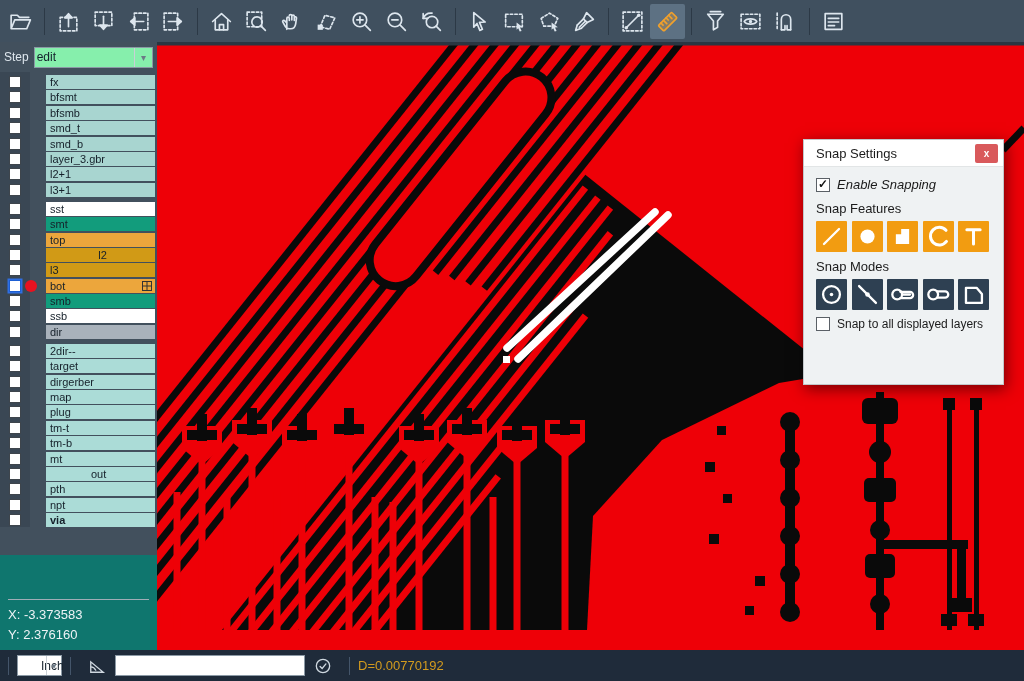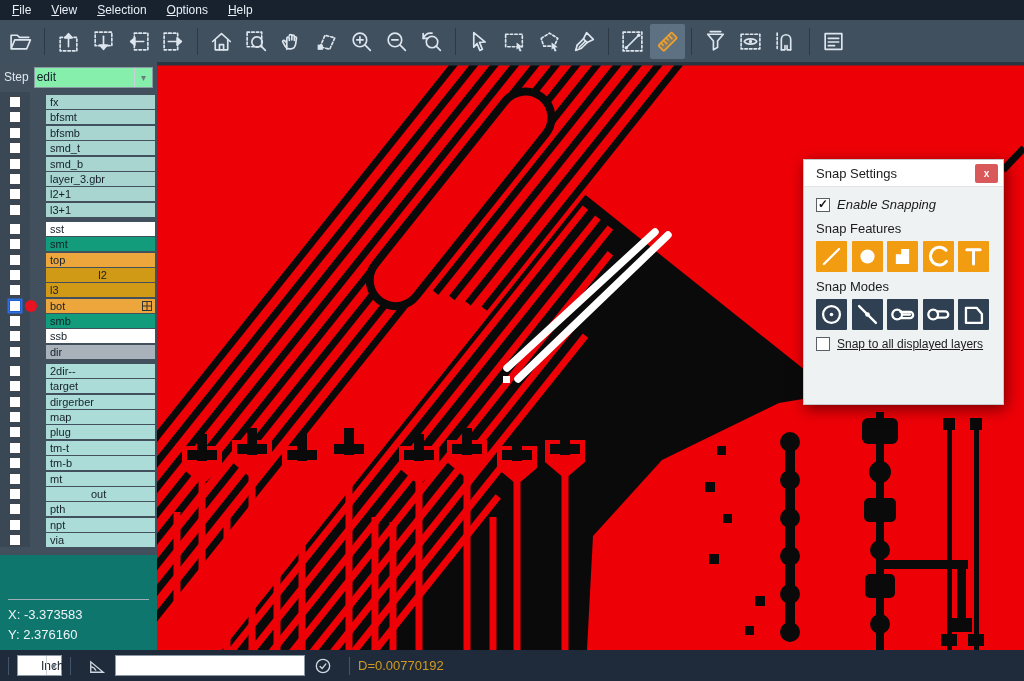--- a/index.html
+++ b/index.html
@@ -97,27 +97,20 @@
     font-size:12px; padding:0 5px; color:#17222d; font-family:"Liberation Sans",sans-serif; }
   .sb-icon { margin:0 8px; display:flex; }
   .sb-icon svg { stroke:#cfd8e0; fill:none; stroke-width:1.6; stroke-linecap:round; }
   .d-readout { color:#d39b1e; font-size:13px; }
 </style>
 </head>
 <body>
 
 <div class="window">
 
-  <div class="menubar">
-    <div class="menu-item">File</div>
-    <div class="menu-item">View</div>
-    <div class="menu-item">Selection</div>
-    <div class="menu-item">Options</div>
-    <div class="menu-item">Help</div>
-  </div>
 
   <div class="toolbar">
     <div class="tbtn">
       <svg width="25" height="25" viewBox="0 0 24 24">
           <path d="M3,19 V6 h6 l2,2 h9 M3,19 l3.5,-8.5 h15 L18,19 Z"></path>
         </svg>
     </div>
     <div class="tsep"></div>
     <div class="tbtn">
       <svg width="25" height="25" viewBox="0 0 24 24">
@@ -394,21 +387,21 @@
             <div class="lrow">
               <span class="lcb"></span>
               <span class="lbar" style="background: rgb(171, 220, 215);">pth</span>
             </div>
             <div class="lrow">
               <span class="lcb"></span>
               <span class="lbar" style="background: rgb(171, 220, 215);">npt</span>
             </div>
             <div class="lrow">
               <span class="lcb"></span>
-              <span class="lbar" style="background: rgb(171, 220, 215);">via</span>
+              <span class="lbar" style="background: rgb(171, 220, 215); font-weight: bold;">via</span>
             </div>
           </div>
         </div>
       <div class="coords-panel">
         <div class="coords-sep"></div>
         <div class="coord-x">X: -3.373583</div>
         <div class="coord-y">Y: 2.376160</div>
       </div>
     </div>
 
@@ -583,21 +576,21 @@
                 <circle cx="11.5" cy="17.5" r="5.5"></circle>
                 <path d="M16,14 h9 a3.5,3.5 0 0 1 0,7 h-9"></path>
               </svg>
           </div>
           <div class="mbtn">
             <svg width="31" height="31" viewBox="0 0 35 35" stroke-width="2">
                 <path d="M9,27 V10 h12 l6,7 v10 Z"></path>
               </svg>
           </div>
         </div>
-        <div class="sd-row" style="margin-bottom:6px;text-decoration:underline;">
+        <div class="sd-row" style="margin-bottom:6px;">
           <span class="cbx"></span>
           <span class="sd-small">Snap to all displayed layers</span>
         </div>
       </div>
     </div>
   </div>
 
   <div class="statusbar">
     <div class="ssep"></div>
     <div class="unit-select">

